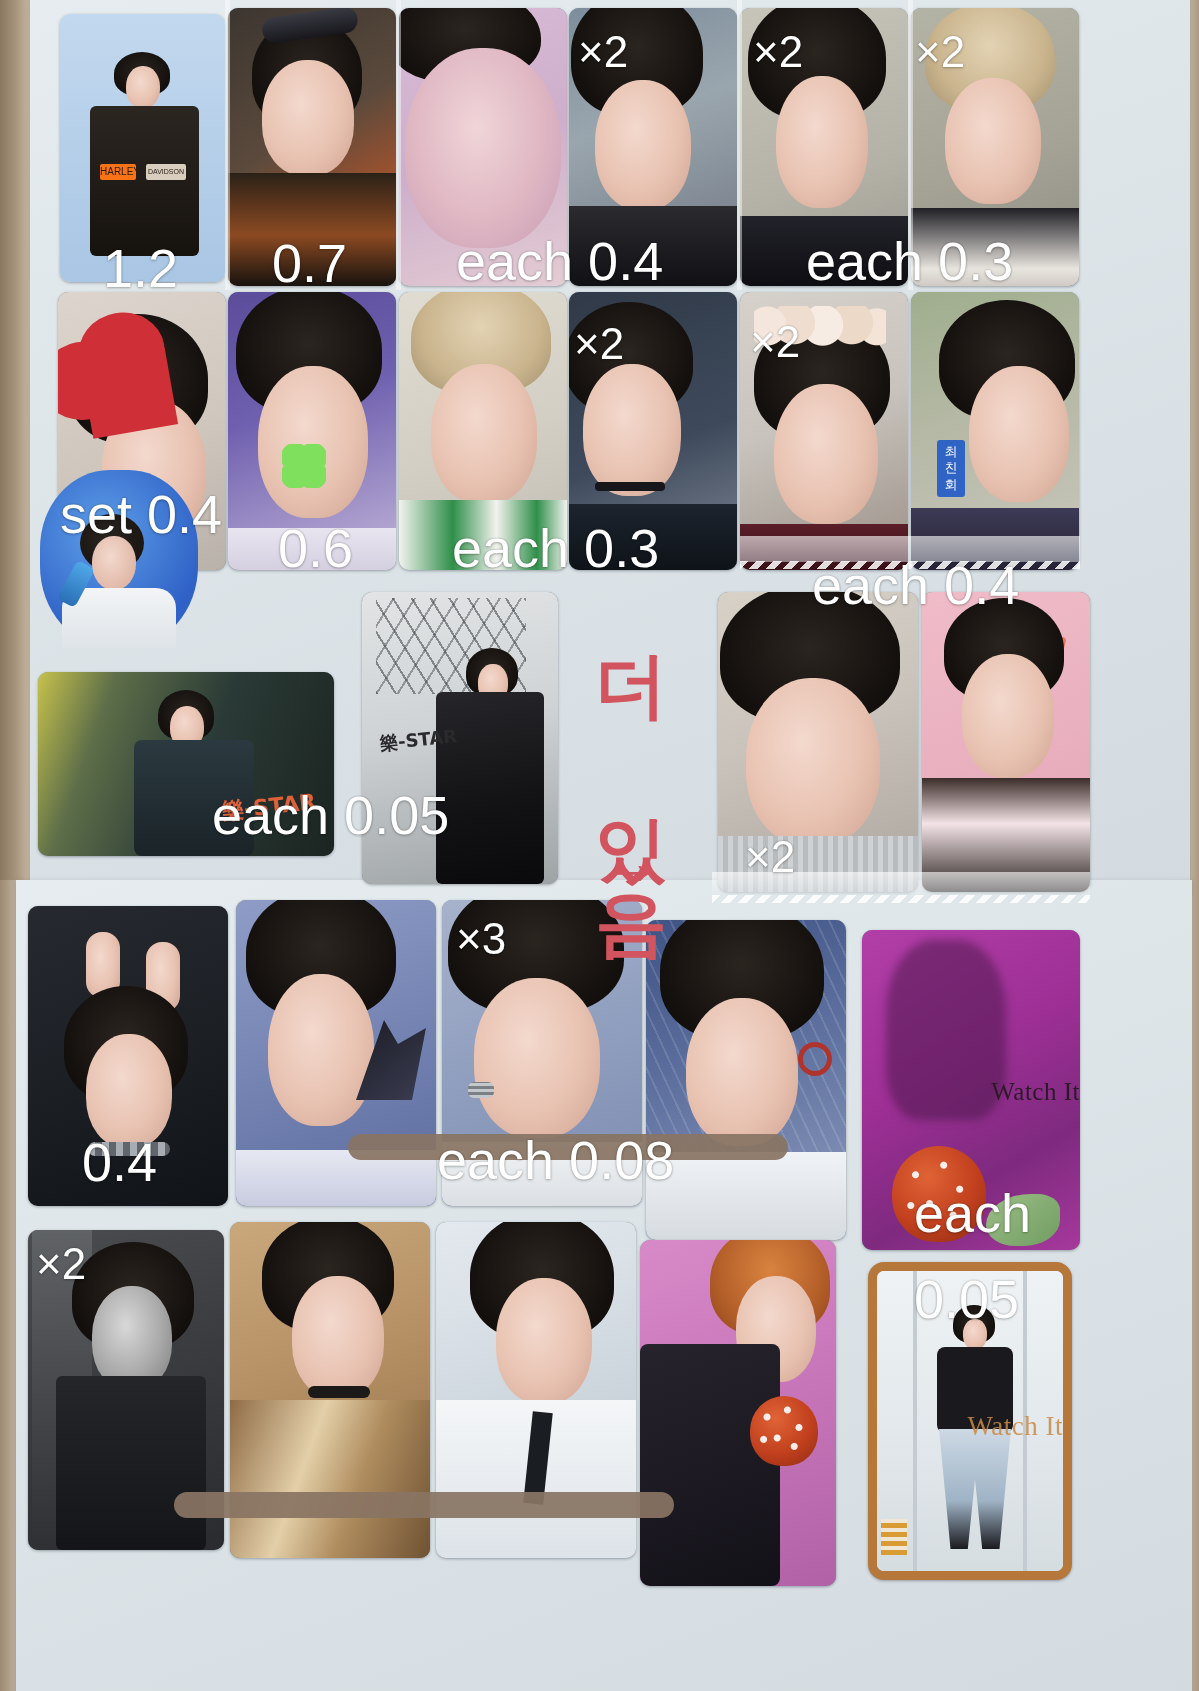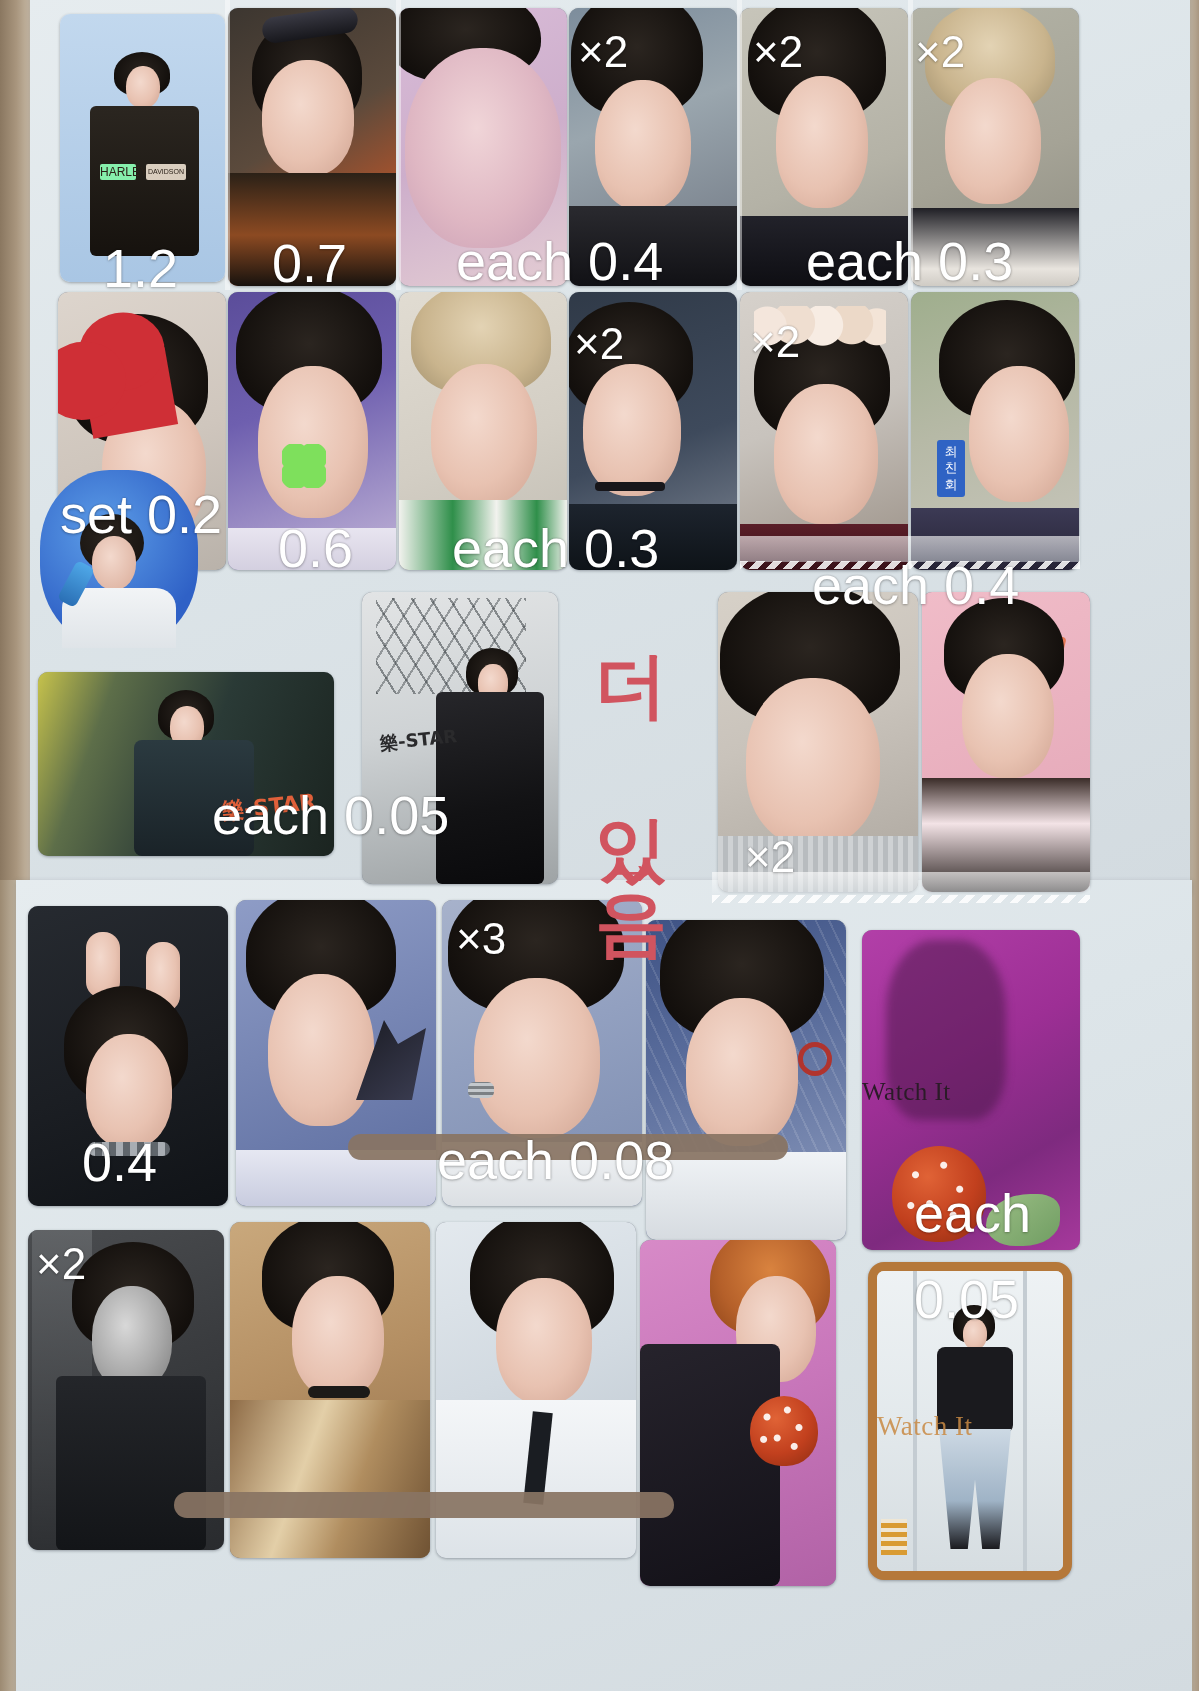--- a/index.html
+++ b/index.html
@@ -126,21 +126,21 @@
       repeating-linear-gradient(135deg, rgba(255,255,255,.85) 0 6px, rgba(255,255,255,0) 6px 12px);
   }
   .seam {
     position:absolute; z-index:29;
     background:rgba(255,255,255,.45);
   }
 
   
   .watchit-label {
     position:absolute; left:0; right:0;
-    text-align:left;
+    text-align:right;
     color:#2b1b28;
     font-family:"Liberation Serif", serif;
     font-size:25px; letter-spacing:.5px;
     z-index:8;
   }
   .watchit-label.gold { color:#c98a44; font-size:27px; opacity:.85; }
   .strawberry {
     position:absolute;
     border-radius:50% 50% 46% 46%;
     background:radial-gradient(circle at 38% 32%, #e06336 0%, #c2401e 55%, #8d2c12 100%);
@@ -226,21 +226,21 @@
   <div class="edge-right"></div>
 
   <div class="sheet top"></div>
   <div class="sheet bot"></div>
 
   <div class="card" style="left:60px;top:14px;width:165px;height:268px;background:#e9eef4">
     <div class="inner" style="background:linear-gradient(180deg,#c2d8ee,#a9c6e4)"></div>
     <div class="hair" style="left:54px;top:38px;width:56px;height:44px"></div>
     <div class="face" style="left:66px;top:52px;width:34px;height:42px"></div>
     <div class="body" style="left:30px;right:26px;top:92px;height:150px;border-radius:6px;background:linear-gradient(180deg,#2b2620,#16120e)"></div>
-    <div style="position:absolute;left:40px;top:150px;width:36px;height:16px;background:#86efac;border-radius:2px;font-size:12px;color:#2a2018;text-align:center;line-height:16px;font-family:'Liberation Sans',sans-serif">HARLEY</div>
+    <div style="position:absolute;left:40px;top:150px;width:36px;height:16px;background:#f97316;border-radius:2px;font-size:10px;color:#2a2018;text-align:center;line-height:16px;font-family:'Liberation Sans',sans-serif">HARLEY</div>
     <div style="position:absolute;left:86px;top:150px;width:40px;height:16px;background:#d9cdbe;border-radius:2px;font-size:7px;color:#2a2018;text-align:center;line-height:16px;font-family:'Liberation Sans',sans-serif">DAVIDSON</div>
   </div>
 
   <div class="card" style="left:228px;top:8px;width:168px;height:278px">
     <div class="inner" style="background:linear-gradient(150deg,#3c3630 0%,#5b4a3c 45%,#b4542a 78%,#2a2420 100%)"></div>
     <div class="hair" style="left:24px;top:10px;width:110px;height:110px"></div>
     <div class="goggles" style="left:34px;top:4px;width:96px"></div>
     <div class="face" style="left:34px;top:52px;width:92px;height:116px"></div>
     <div class="body" style="left:0;right:0;top:165px;height:113px;background:linear-gradient(180deg,#2b2117 0%,#8c4a22 55%,#17120e 100%)"></div>
   </div>
@@ -458,21 +458,21 @@
   <div class="censor" style="left:174px;top:1492px;width:500px;height:26px"></div>
 
   <div class="note big" style="left:103px;top:241px">1.2</div>
   <div class="note big" style="left:272px;top:236px">0.7</div>
   <div class="note qty" style="left:578px;top:30px">×2</div>
   <div class="note big" style="left:456px;top:234px">each 0.4</div>
   <div class="note qty" style="left:753px;top:30px">×2</div>
   <div class="note qty" style="left:915px;top:30px">×2</div>
   <div class="note big" style="left:806px;top:234px">each 0.3</div>
 
-  <div class="note big" style="left:60px;top:487px">set 0.2</div>
+  <div class="note big" style="left:60px;top:487px">set 0.4</div>
   <div class="note big" style="left:278px;top:521px">0.6</div>
   <div class="note qty" style="left:574px;top:322px">×2</div>
   <div class="note big" style="left:452px;top:521px">each 0.3</div>
   <div class="note qty" style="left:750px;top:320px">×2</div>
   <div class="note big" style="left:812px;top:558px">each 0.4</div>
 
   <div class="note big" style="left:212px;top:788px">each 0.05</div>
   <div class="note korean" style="left:596px;top:600px">더 있음</div>
   <div class="note arrow" style="left:598px;top:830px">→</div>
   <div class="note qty" style="left:745px;top:835px">×2</div>

